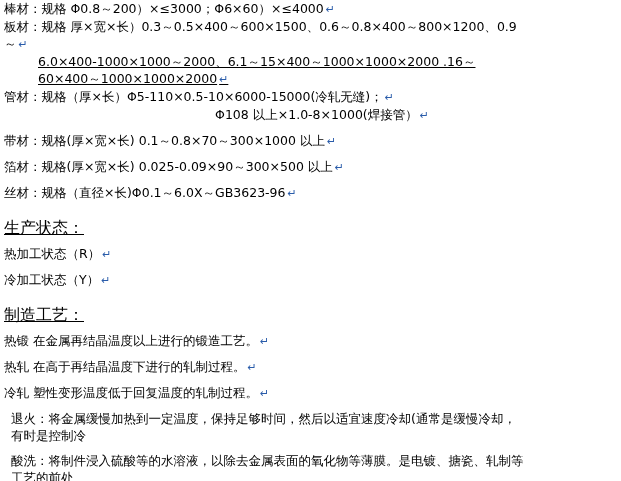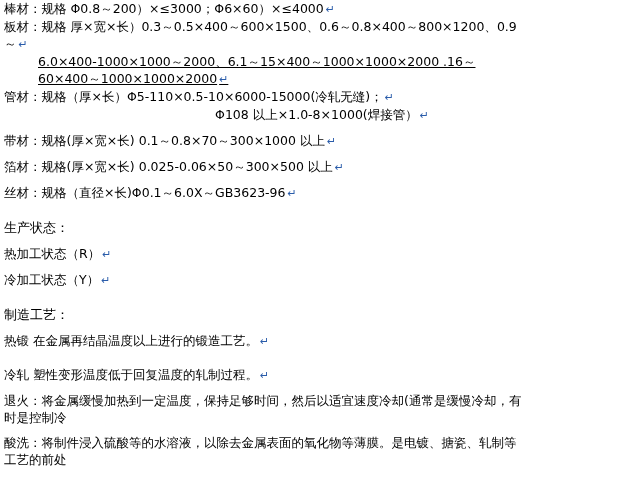--- a/index.html
+++ b/index.html
@@ -38,45 +38,46 @@
   }
   .pilcrow {
     color: #2a5caa;
     font-size: 11px;
     padding-left: 2px;
   }
   .spacer {
     height: 8px;
   }
   .sec-title {
-    font-size: 13px;
+    font-size: 16px;
     line-height: 19px;
     padding-left: 4px;
+    text-decoration: underline;
   }
   .blk {
     line-height: 17px;
-    padding-left: 4px;
+    padding-left: 11px;
     font-size: 12.5px;
   }
 </style>
 </head>
 <body>
 
 <div class="page">
 
   <div>
     <div class="line"><span>棒材：规格 Φ0.8～200）×≤3000；Φ6×60）×≤4000</span><span class="pilcrow">↵</span></div>
     <div class="line"><span>板材：规格 厚×宽×长）0.3～0.5×400～600×1500、0.6～0.8×400～800×1200、0.9～</span><span class="pilcrow">↵</span></div>
     <div class="line hang"><span>6.0×400-1000×1000～2000、6.1～15×400～1000×1000×2000 .16～60×400～1000×1000×2000</span><span class="pilcrow">↵</span></div>
     <div class="line"><span>管材：规格（厚×长）Φ5-110×0.5-10×6000-15000(冷轧无缝)；</span><span class="pilcrow">↵</span></div>
     <div class="line indent-center"><span>Φ108 以上×1.0-8×1000(焊接管）</span><span class="pilcrow">↵</span></div>
     <div class="spacer"></div>
     <div class="line"><span>带材：规格(厚×宽×长) 0.1～0.8×70～300×1000 以上</span><span class="pilcrow">↵</span></div>
     <div class="spacer"></div>
-    <div class="line"><span>箔材：规格(厚×宽×长) 0.025-0.06×50～300×500 以上</span><span class="pilcrow">↵</span></div>
+    <div class="line"><span>箔材：规格(厚×宽×长) 0.025-0.09×90～300×500 以上</span><span class="pilcrow">↵</span></div>
     <div class="spacer"></div>
     <div class="line"><span>丝材：规格（直径×长)Φ0.1～6.0X～GB3623-96</span><span class="pilcrow">↵</span></div>
     <div class="spacer"></div>
   </div>
 
   <div class="spacer"></div>
 
   <div>
     <div class="sec-title"><span>生产状态：</span></div>
     <div class="spacer"></div>
@@ -86,20 +87,21 @@
     <div class="spacer"></div>
   </div>
 
   <div class="spacer"></div>
 
   <div>
     <div class="sec-title"><span>制造工艺：</span></div>
     <div class="spacer"></div>
     <div class="line"><span>热锻 在金属再结晶温度以上进行的锻造工艺。</span><span class="pilcrow">↵</span></div>
     <div class="spacer"></div>
+    <div class="line"><span>热轧 在高于再结晶温度下进行的轧制过程。</span><span class="pilcrow">↵</span></div>
     <div class="spacer"></div>
     <div class="line"><span>冷轧 塑性变形温度低于回复温度的轧制过程。</span><span class="pilcrow">↵</span></div>
     <div class="spacer"></div>
 
     <div class="blk">
       <div><span>退火：将金属缓慢加热到一定温度，保持足够时间，然后以适宜速度冷却(通常是缓慢冷却，有时是控制冷</span></div>
     </div>
 
     <div class="spacer"></div>
 

